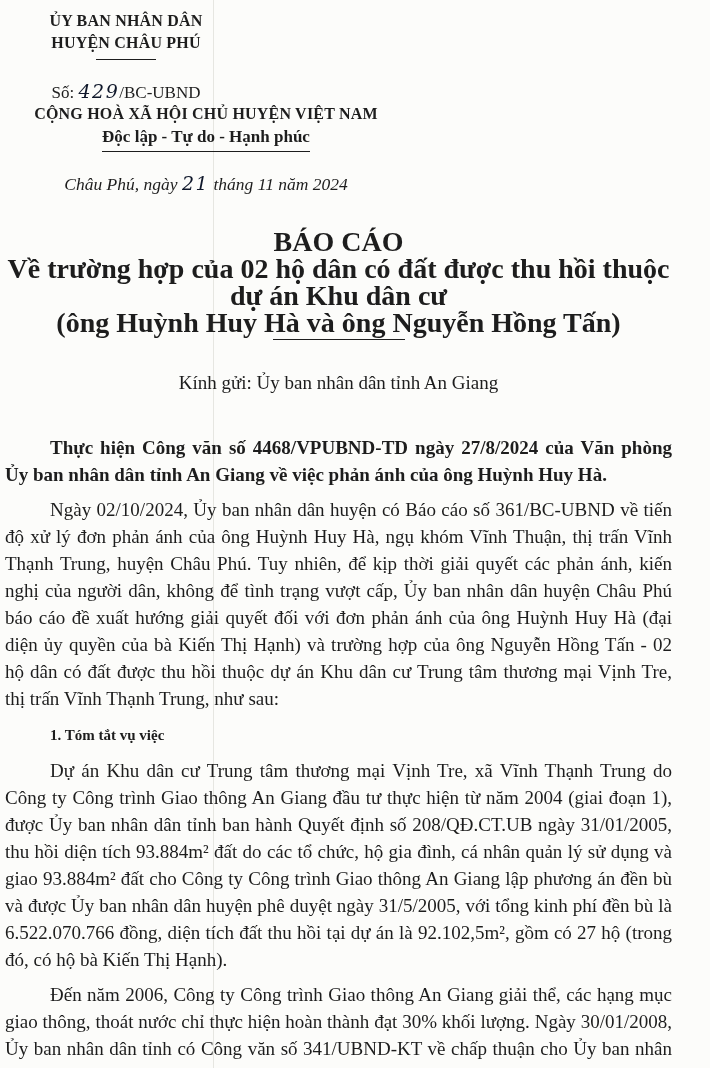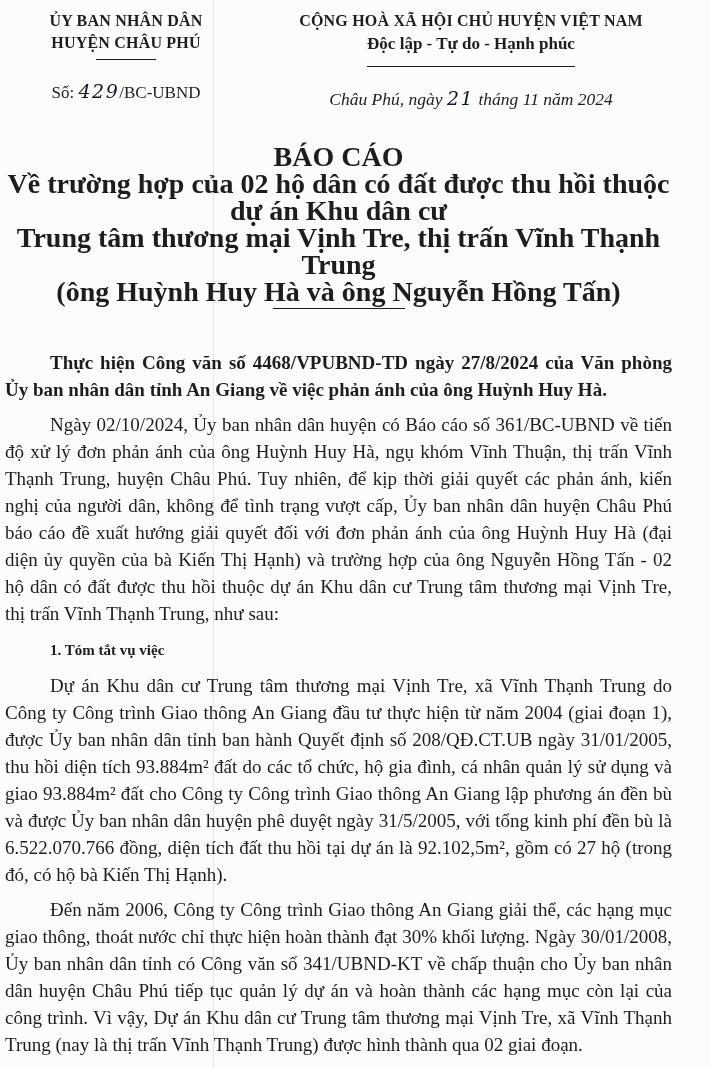--- a/index.html
+++ b/index.html
@@ -28,20 +28,21 @@
     position: absolute;
     left: 5px;
     top: 10px;
     width: 667px;
   }
   
   .header {
     display: flex;
     justify-content: space-between;
     align-items: flex-start;
+    flex-direction: column;
   }
   .header-left  { width: 242px; text-align: center; }
   .header-right { width: 402px; text-align: center; }
   .org-line {
     font-weight: bold;
     font-size: 16px;
     line-height: 22px;
     letter-spacing: 0.2px;
     white-space: nowrap;
   }
@@ -55,21 +56,21 @@
     margin-top: 20px;
     font-size: 17px;
     white-space: nowrap;
   }
   .motto-wrap { margin-top: 2px; }
   .motto {
     display: inline-block;
     font-size: 17px;
     font-weight: bold;
     border-bottom: 1.6px solid #1d1d1d;
-    padding-bottom: 12px;
+    padding-bottom: 4px;
     white-space: nowrap;
   }
   .date-line {
     margin-top: 20px;
     font-size: 17.5px;
     font-style: italic;
     white-space: nowrap;
   }
   .handwriting {
     color: #0f172a;
@@ -141,25 +142,25 @@
         </div>
         <div class="date-line">
           <span>Châu Phú, ngày </span><span class="handwriting">21</span><span> tháng 11 năm 2024</span>
         </div>
       </div>
     </div>
 
     <div class="title-block">
       <div class="doc-type">BÁO CÁO</div>
       <div class="title-line">Về trường hợp của 02 hộ dân có đất được thu hồi thuộc dự án Khu dân cư</div>
-      <div class="title-line">Trung tâm thương mại Vịnh Tre, thị trấn Vĩnh Thạnh Trung</div>
       <div class="title-line">(ông Huỳnh Huy Hà và ông Nguyễn Hồng Tấn)</div>
       <div class="title-rule"></div>
     </div>
 
+    <div class="salutation">Kính gửi: Ủy ban nhân dân tỉnh An Giang</div>
 
     <div class="body-block">
       <p class="para first">Thực hiện Công văn số 4468/VPUBND-TD ngày 27/8/2024 của Văn phòng Ủy ban nhân dân tỉnh An Giang về việc phản ánh của ông Huỳnh Huy Hà.</p>
       <p class="para">Ngày 02/10/2024, Ủy ban nhân dân huyện có Báo cáo số 361/BC-UBND về tiến độ xử lý đơn phản ánh của ông Huỳnh Huy Hà, ngụ khóm Vĩnh Thuận, thị trấn Vĩnh Thạnh Trung, huyện Châu Phú. Tuy nhiên, để kịp thời giải quyết các phản ánh, kiến nghị của người dân, không để tình trạng vượt cấp, Ủy ban nhân dân huyện Châu Phú báo cáo đề xuất hướng giải quyết đối với đơn phản ánh của ông Huỳnh Huy Hà (đại diện ủy quyền của bà Kiến Thị Hạnh) và trường hợp của ông Nguyễn Hồng Tấn - 02 hộ dân có đất được thu hồi thuộc dự án Khu dân cư Trung tâm thương mại Vịnh Tre, thị trấn Vĩnh Thạnh Trung, như sau:</p>
       <h3 class="section-heading">1. Tóm tắt vụ việc</h3>
       <p class="para">Dự án Khu dân cư Trung tâm thương mại Vịnh Tre, xã Vĩnh Thạnh Trung do Công ty Công trình Giao thông An Giang đầu tư thực hiện từ năm 2004 (giai đoạn 1), được Ủy ban nhân dân tỉnh ban hành Quyết định số 208/QĐ.CT.UB ngày 31/01/2005, thu hồi diện tích 93.884m² đất do các tổ chức, hộ gia đình, cá nhân quản lý sử dụng và giao 93.884m² đất cho Công ty Công trình Giao thông An Giang lập phương án đền bù và được Ủy ban nhân dân huyện phê duyệt ngày 31/5/2005, với tổng kinh phí đền bù là 6.522.070.766 đồng, diện tích đất thu hồi tại dự án là 92.102,5m², gồm có 27 hộ (trong đó, có hộ bà Kiến Thị Hạnh).</p>
       <p class="para">Đến năm 2006, Công ty Công trình Giao thông An Giang giải thể, các hạng mục giao thông, thoát nước chỉ thực hiện hoàn thành đạt 30% khối lượng. Ngày 30/01/2008, Ủy ban nhân dân tỉnh có Công văn số 341/UBND-KT về chấp thuận cho Ủy ban nhân dân huyện Châu Phú tiếp tục quản lý dự án và hoàn thành các hạng mục còn lại của công trình. Vì vậy, Dự án Khu dân cư Trung tâm thương mại Vịnh Tre, xã Vĩnh Thạnh Trung (nay là thị trấn Vĩnh Thạnh Trung) được hình thành qua 02 giai đoạn.</p>
     </div>
 
   </div>

